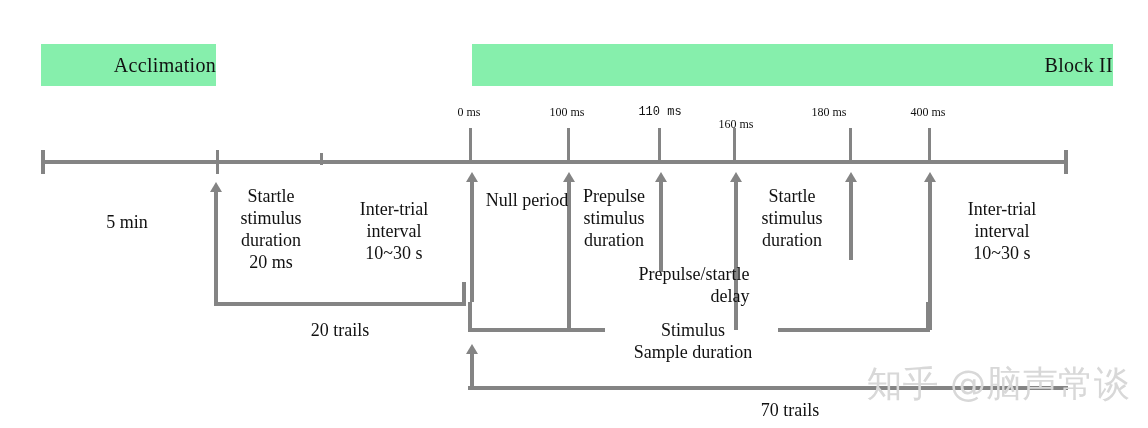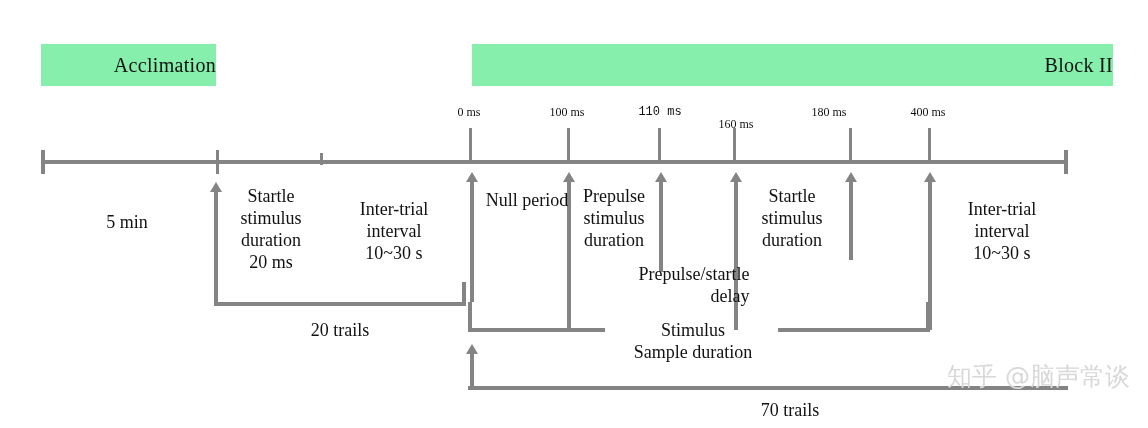--- a/index.html
+++ b/index.html
@@ -110,21 +110,21 @@
     transform: translateX(-50%);
     text-align: center;
     line-height: 1.22;
   }
 
   
   .watermark {
     position: absolute;
     right: 18px;
     top: 360px;
-    font-size: 25px;
+    font-size: 36px;
     color: #d8d8d8;
     font-family: "DejaVu Sans", sans-serif;
     white-space: nowrap;
     user-select: none;
   }
 </style>
 </head>
 <body>
 
 <div id="stage">

